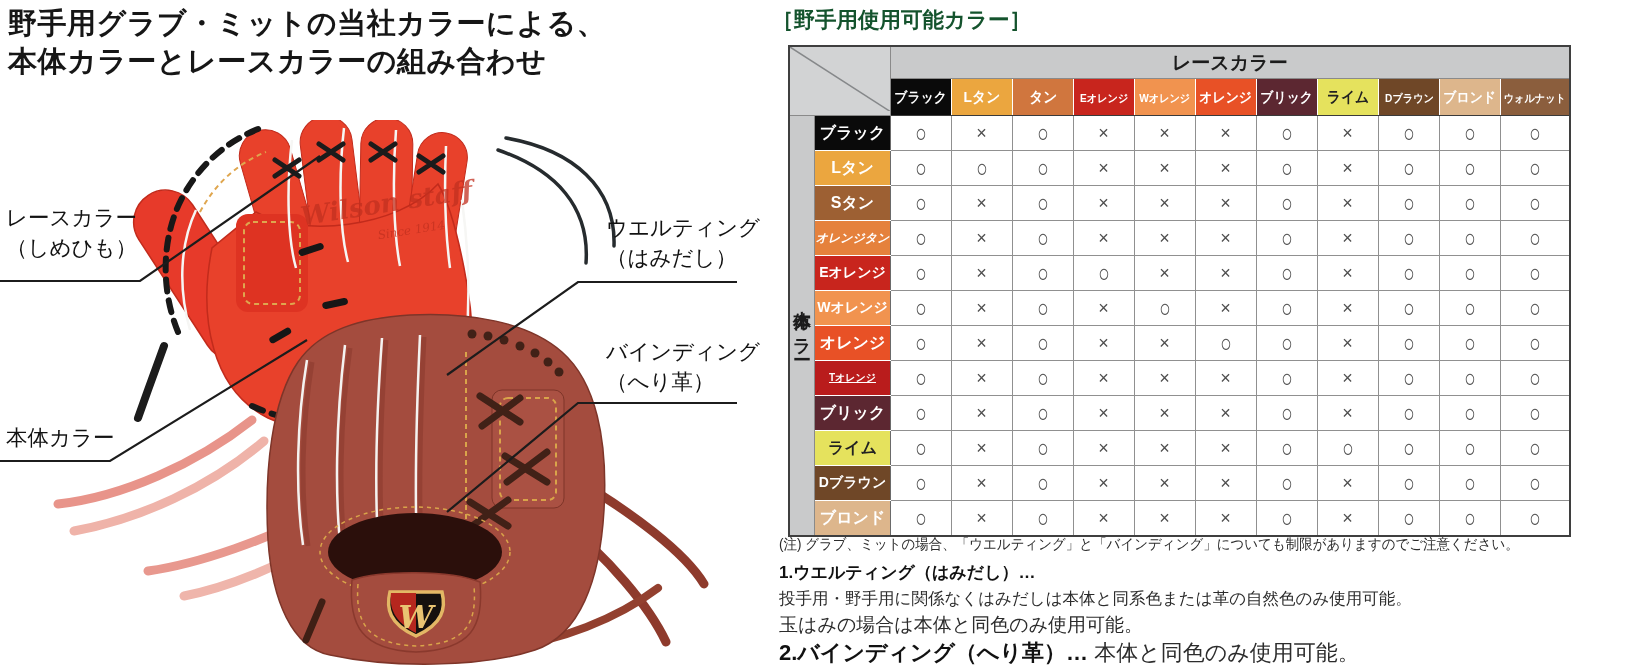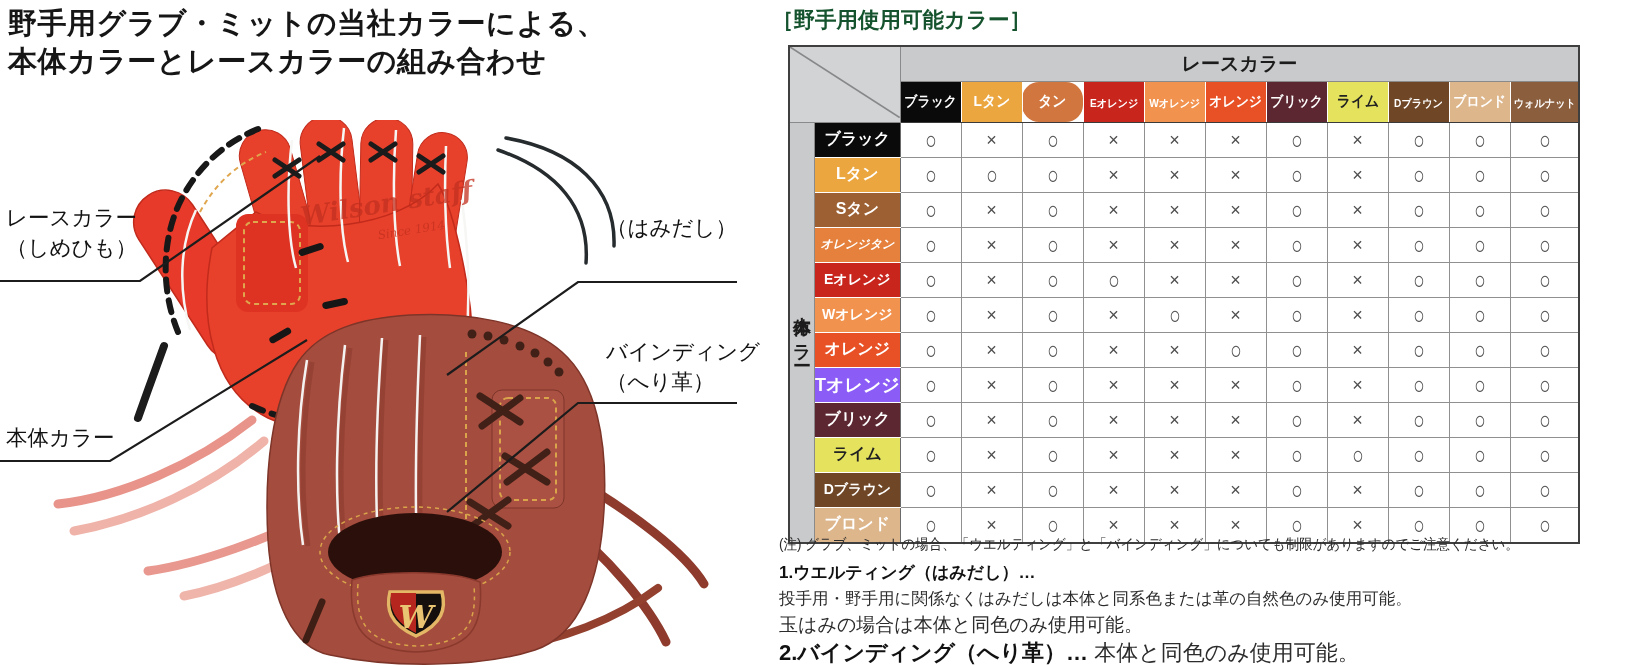--- a/index.html
+++ b/index.html
@@ -180,20 +180,21 @@
   </svg>
 
   <div class="callout co-lace">
     <span>レースカラー</span>
     <span>（しめひも）</span>
   </div>
   <div class="callout co-body">
     <span>本体カラー</span>
   </div>
   <div class="callout co-welting">
+    <span>ウエルティング</span>
     <span>（はみだし）</span>
   </div>
   <div class="callout co-binding">
     <span>バインディング</span>
     <span>（へり革）</span>
   </div>
 
   <h2 class="matrix-heading">［野手用使用可能カラー］</h2>
 
   <table class="matrix">
@@ -207,21 +208,21 @@
         <th class="diag" colspan="2" rowspan="2">
           <svg width="100%" height="100%" viewBox="0 0 101 65" preserveAspectRatio="none">
             <line x1="0" y1="0" x2="101" y2="65" stroke="#86888a" stroke-width="1.5"></line>
           </svg>
         </th>
         <th class="lace-band" colspan="11">レースカラー</th>
       </tr>
       <tr class="col-row" id="colrow">
           <th style="background: rgb(10, 10, 10); color: rgb(255, 255, 255);"><span class="fit" style="font-size: 14px;">ブラック</span></th>
           <th style="background: rgb(235, 166, 63); color: rgb(255, 255, 255);"><span class="fit" style="font-size: 15px;">Lタン</span></th>
-          <th style="background: rgb(208, 118, 62); color: rgb(255, 255, 255); border-radius: 17px;"><span class="fit" style="font-size: 15px;">タン</span></th>
+          <th style="background: rgb(208, 118, 62); color: rgb(255, 255, 255);"><span class="fit" style="font-size: 15px;">タン</span></th>
           <th style="background: rgb(200, 37, 29); color: rgb(255, 255, 255);"><span class="fit" style="font-size: 11px;">Eオレンジ</span></th>
           <th style="background: rgb(241, 147, 79); color: rgb(255, 255, 255);"><span class="fit" style="font-size: 11px;">Wオレンジ</span></th>
           <th style="background: rgb(232, 81, 38); color: rgb(255, 255, 255);"><span class="fit" style="font-size: 14px;">オレンジ</span></th>
           <th style="background: rgb(92, 39, 49); color: rgb(255, 255, 255);"><span class="fit" style="font-size: 14px;">ブリック</span></th>
           <th style="background: rgb(229, 226, 93); color: rgb(34, 34, 34);"><span class="fit" style="font-size: 15px;">ライム</span></th>
           <th style="background: rgb(111, 71, 39); color: rgb(255, 255, 255);"><span class="fit" style="font-size: 11px;">Dブラウン</span></th>
           <th style="background: rgb(221, 182, 140); color: rgb(255, 255, 255);"><span class="fit" style="font-size: 14px;">ブロンド</span></th>
           <th style="background: rgb(139, 94, 61); color: rgb(255, 255, 255);"><span class="fit" style="font-size: 11px;">ウォルナット</span></th>
         </tr>
     </thead>
@@ -319,21 +320,21 @@
           <td class="cell"><span class="sym cross">×</span></td>
           <td class="cell"><span class="sym cross">×</span></td>
           <td class="cell"><span class="sym circ">○</span></td>
           <td class="cell"><span class="sym circ">○</span></td>
           <td class="cell"><span class="sym cross">×</span></td>
           <td class="cell"><span class="sym circ">○</span></td>
           <td class="cell"><span class="sym circ">○</span></td>
           <td class="cell"><span class="sym circ">○</span></td>
         </tr>
         <tr>
-          <th class="row-head" style="background: #8b5cf6; color: rgb(255, 255, 255); font-size: 18px;">Tオレンジ</th>
+          <th class="row-head" style="background: #b91c1c; color: rgb(255, 255, 255); font-size: 10px; text-decoration: underline;">Tオレンジ</th>
           <td class="cell"><span class="sym circ">○</span></td>
           <td class="cell"><span class="sym cross">×</span></td>
           <td class="cell"><span class="sym circ">○</span></td>
           <td class="cell"><span class="sym cross">×</span></td>
           <td class="cell"><span class="sym cross">×</span></td>
           <td class="cell"><span class="sym cross">×</span></td>
           <td class="cell"><span class="sym circ">○</span></td>
           <td class="cell"><span class="sym cross">×</span></td>
           <td class="cell"><span class="sym circ">○</span></td>
           <td class="cell"><span class="sym circ">○</span></td>

